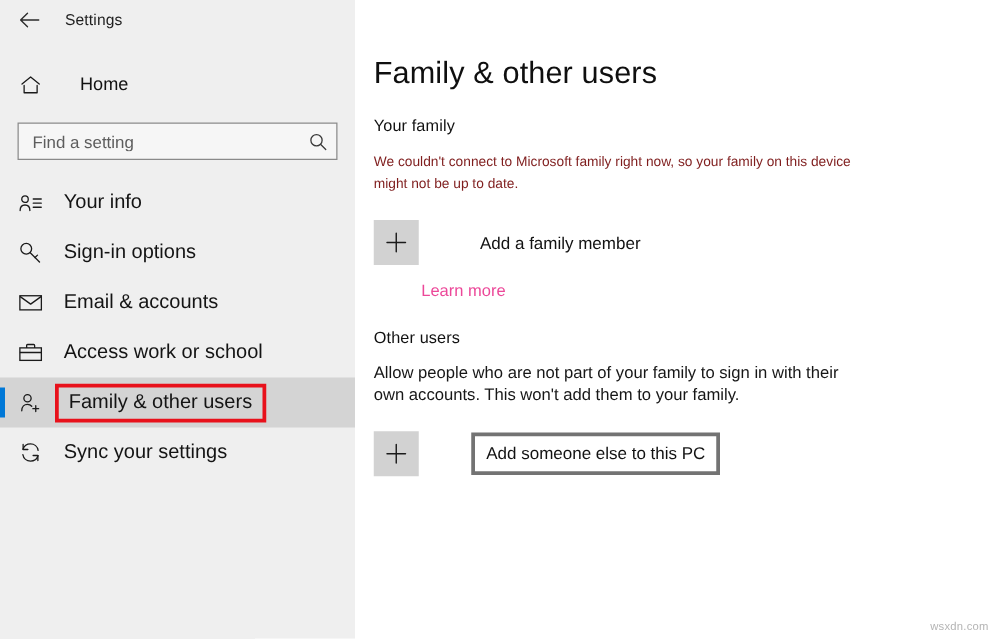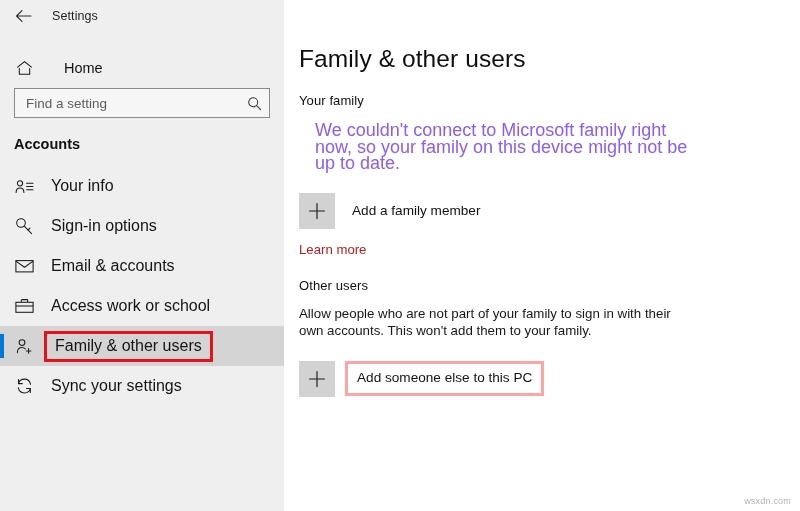--- a/index.html
+++ b/index.html
@@ -54,21 +54,21 @@
     align-items: center;
     gap: 30px;
     padding-left: 14px;
     margin-top: 19px;
     cursor: pointer;
   }
   .home-row .ico { width: 20px; height: 20px; display:flex; align-items:center; justify-content:center; color:#1b1b1b; }
   .home-row .lbl { font-size: 14.5px; color:#121212; }
 
   .search-wrap {
-    margin: 3px 14px 0 14px;
+    margin: 13px 14px 0 14px;
     height: 30px;
     background: #f6f6f6;
     border: 1px solid #8a8a8a;
     display: flex;
     align-items: center;
     padding: 0 7px 0 11px;
   }
   .search-wrap input {
     flex: 1;
     border: none;
@@ -143,71 +143,73 @@
 
   .h2 {
     font-size: 13px;
     color: #111111;
     font-weight: normal;
     margin: 20px 0 0 0;
     letter-spacing: .1px;
   }
 
   .err {
-    color: #8b5cf6;
-    font-size: 18px;
+    color: #7f1d1d;
+    font-size: 11px;
     line-height: 16.5px;
-    margin: 14px 0 0 16px;
+    margin: 14px 0 0 0;
     max-width: 392px;
   }
 
   .para {
     color: #171717;
     font-size: 13.3px;
     line-height: 17.5px;
     margin: 12px 0 0 0;
     max-width: 395px;
   }
 
   .add-row {
     display: flex;
     align-items: center;
     margin-top: 21px;
     cursor: pointer;
     width: max-content;
+    gap: 32px;
   }
   .plus-tile {
     width: 36px; height: 36px;
     background: #d2d2d2;
     display: flex; align-items: center; justify-content: center;
     flex: 0 0 36px;
   }
   .plus-tile svg { display:block; }
   .add-row .lbl {
     font-size: 13.6px;
     color: #121212;
     margin-left: 17px;
     white-space: nowrap;
   }
 
   
   .add-row.highlighted .lbl {
-    border: 3px solid #fca5a5;
+    border: 3px solid #737373;
     padding: 7px 9px 8px 9px;
     margin-left: 10px;
     line-height: 1;
   }
 
   .link {
     display: inline-block;
-    color: #b91c1c;
+    color: #ec4899;
     font-size: 13.2px;
     margin-top: 13px;
     text-decoration: none;
     cursor: pointer;
+    margin-left: 38px;
   }
 
   .other-users-block { margin-top: 19px; }
 
   .watermark {
     position: absolute;
     right: 9px;
     bottom: 5px;
     font-size: 9px;
     color: #b4b4b4;
@@ -243,21 +245,20 @@
     <div class="search-wrap">
       <input type="text" placeholder="Find a setting" style="">
       <span class="search-ico">
         <svg width="15" height="15" viewBox="0 0 15 15" fill="none" aria-hidden="true">
           <circle cx="6.2" cy="6.2" r="4.5" stroke="currentColor" stroke-width="1.05"></circle>
           <path d="M9.6 9.6L13.6 13.6" stroke="currentColor" stroke-width="1.05" stroke-linecap="round"></path>
         </svg>
       </span>
     </div>
 
-    <div class="section-label">Accounts</div>
 
     <div class="navlist">
 
       <div class="navitem">
         <span class="ico">
           <svg width="19" height="15" viewBox="0 0 19 15" fill="none" aria-hidden="true">
             <circle cx="5" cy="4.3" r="2.6" stroke="currentColor" stroke-width="1.05"></circle>
             <path d="M1.1 13.4C1.1 10.6 2.85 9 5 9C7.15 9 8.9 10.6 8.9 13.4" stroke="currentColor" stroke-width="1.05" stroke-linecap="round"></path>
             <path d="M11.6 4.2H18M11.6 7.5H18M11.6 10.8H18" stroke="currentColor" stroke-width="1.05" stroke-linecap="round"></path>
           </svg>

